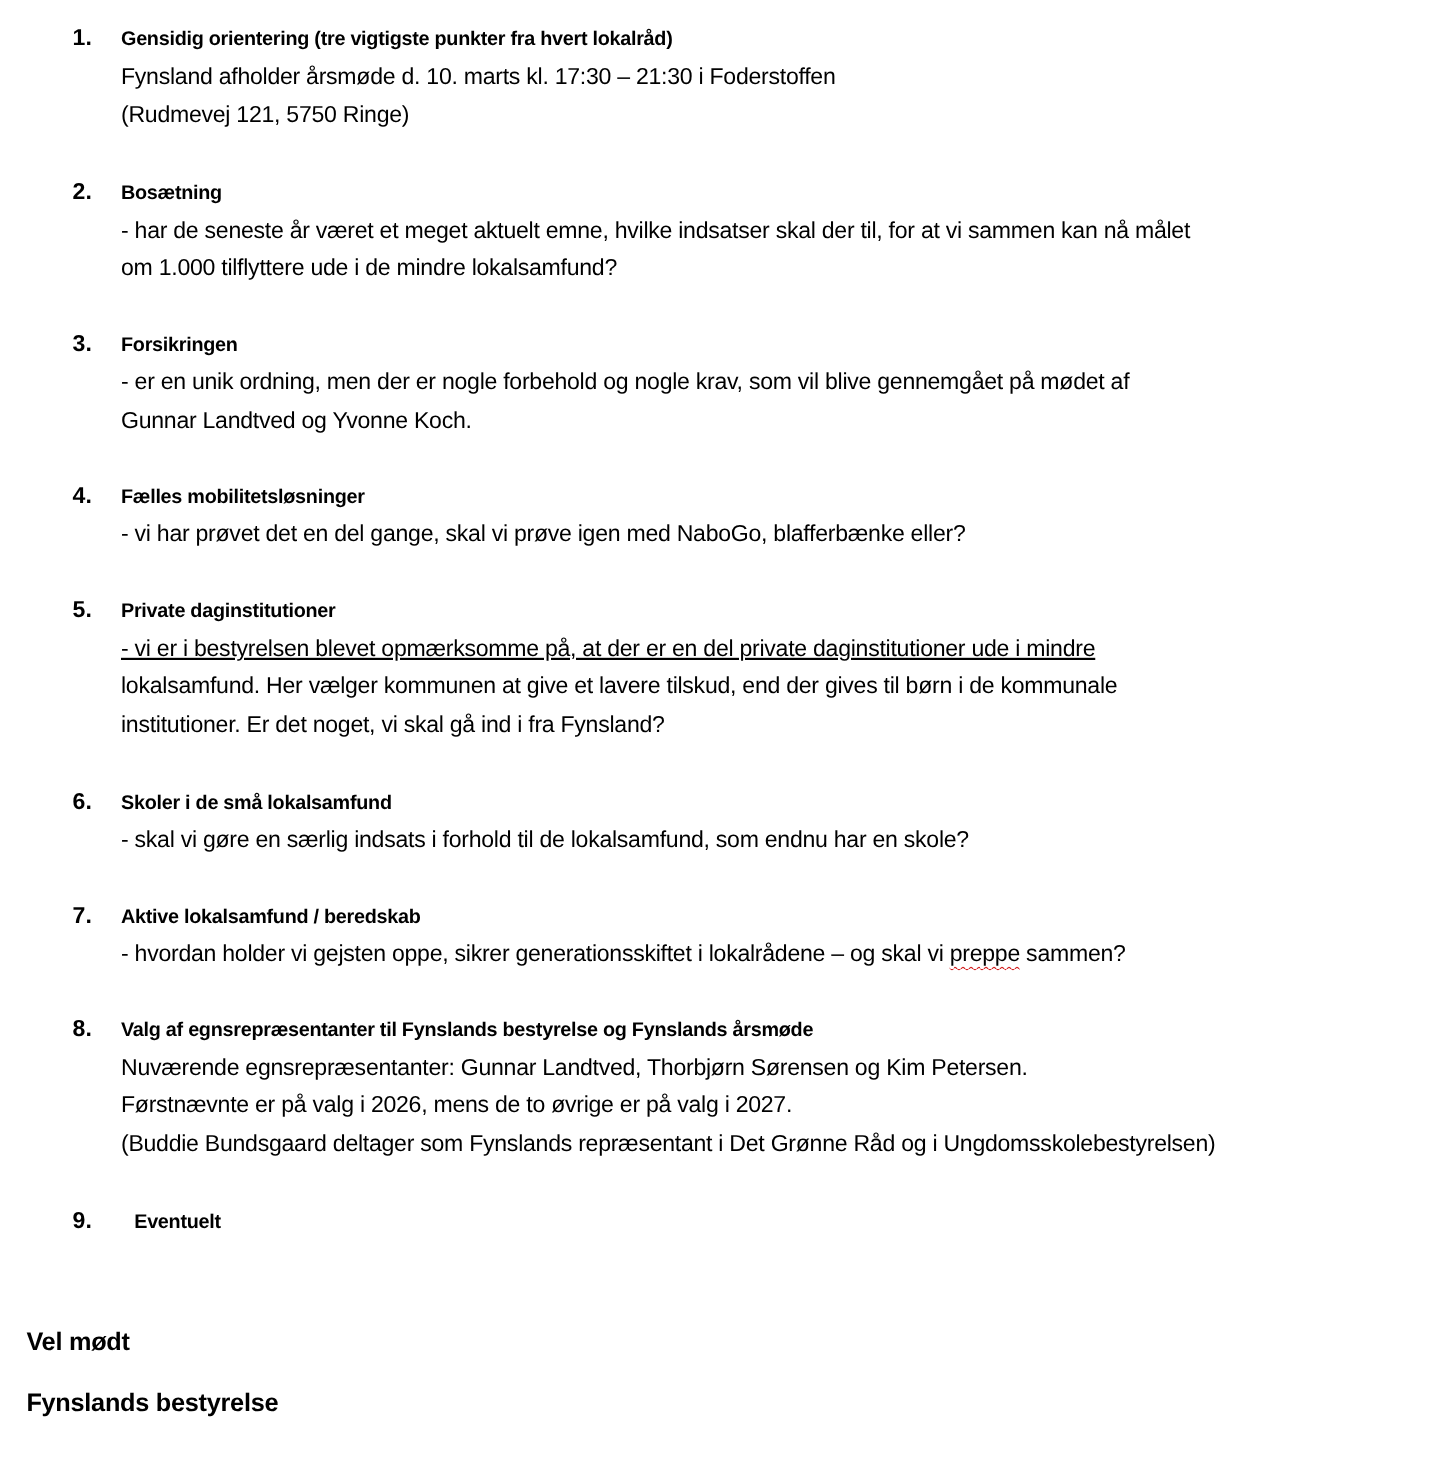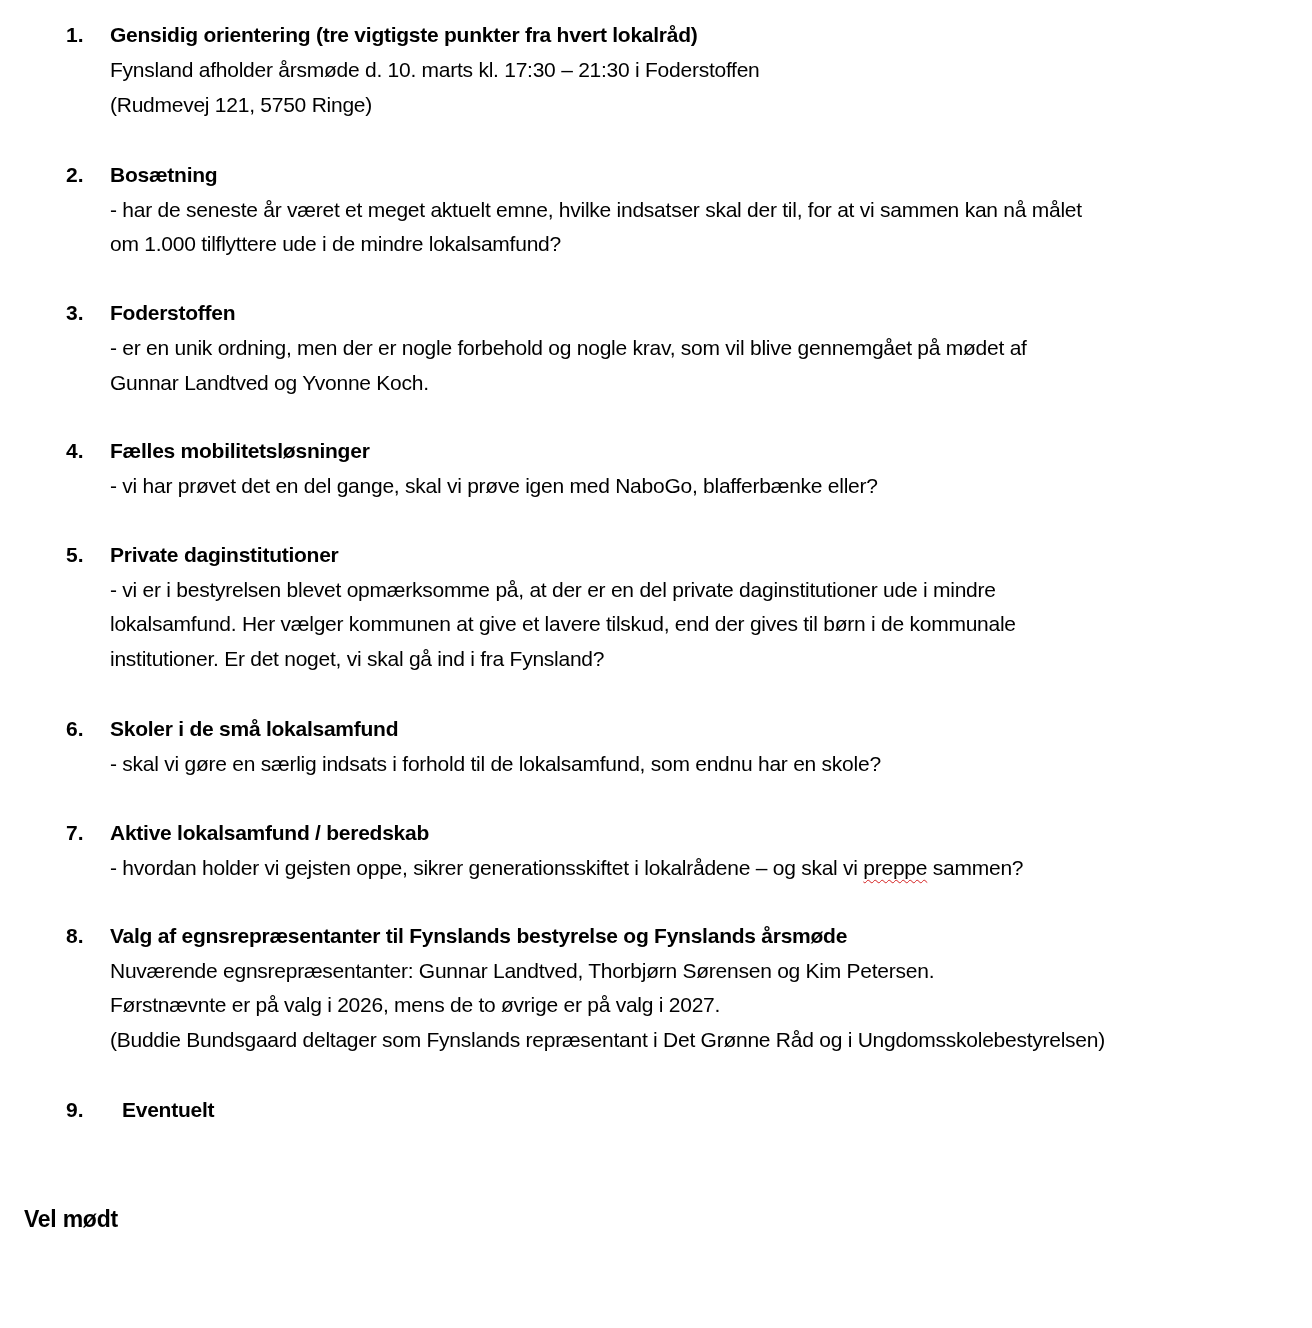--- a/index.html
+++ b/index.html
@@ -31,21 +31,21 @@
       position: absolute;
       left: 66px;
       font-weight: bold;
       font-size: 21px;
       line-height: 34px;
     }
     .title {
       position: absolute;
       left: 110px;
       font-weight: bold;
-      font-size: 21px;
+      font-size: 18px;
       line-height: 34px;
       white-space: nowrap;
       letter-spacing: -0.25px;
     }
     .body-line {
       position: absolute;
       left: 110px;
       font-size: 21px;
       line-height: 34px;
       white-space: nowrap;
@@ -88,35 +88,35 @@
 
   <div class="item" style="top:158px;">
     <span class="num" style="top:0;">2.</span>
     <span class="title" style="top:0;">Bosætning</span>
     <span class="body-line" style="top:35px;">- har de seneste år været et meget aktuelt emne, hvilke indsatser skal der til, for at vi sammen kan nå målet</span>
     <span class="body-line" style="top:69px;">om 1.000 tilflyttere ude i de mindre lokalsamfund?</span>
   </div>
 
   <div class="item" style="top:296px;">
     <span class="num" style="top:0;">3.</span>
-    <span class="title" style="top:0;">Foderstoffen</span>
+    <span class="title" style="top:0;">Forsikringen</span>
     <span class="body-line" style="top:35px;">- er en unik ordning, men der er nogle forbehold og nogle krav, som vil blive gennemgået på mødet af</span>
     <span class="body-line" style="top:70px;">Gunnar Landtved og Yvonne Koch.</span>
   </div>
 
   <div class="item" style="top:434px;">
     <span class="num" style="top:0;">4.</span>
     <span class="title" style="top:0;">Fælles mobilitetsløsninger</span>
     <span class="body-line" style="top:35px;">- vi har prøvet det en del gange, skal vi prøve igen med NaboGo, blafferbænke eller?</span>
   </div>
 
   <div class="item" style="top:538px;">
     <span class="num" style="top:0;">5.</span>
     <span class="title" style="top:0;">Private daginstitutioner</span>
-    <span class="body-line" style="top:35px;">- vi er i bestyrelsen blevet opmærksomme på, at der er en del private daginstitutioner ude i mindre</span>
+    <span class="body-line" style="top:35px;text-decoration:underline;">- vi er i bestyrelsen blevet opmærksomme på, at der er en del private daginstitutioner ude i mindre</span>
     <span class="body-line" style="top:69px;">lokalsamfund. Her vælger kommunen at give et lavere tilskud, end der gives til børn i de kommunale</span>
     <span class="body-line" style="top:104px;">institutioner. Er det noget, vi skal gå ind i fra Fynsland?</span>
   </div>
 
   <div class="item" style="top:712px;">
     <span class="num" style="top:0;">6.</span>
     <span class="title" style="top:0;">Skoler i de små lokalsamfund</span>
     <span class="body-line" style="top:35px;">- skal vi gøre en særlig indsats i forhold til de lokalsamfund, som endnu har en skole?</span>
   </div>
 
@@ -133,14 +133,15 @@
     <span class="body-line" style="top:69px;">Førstnævnte er på valg i 2026, mens de to øvrige er på valg i 2027.</span>
     <span class="body-line" style="top:104px;">(Buddie Bundsgaard deltager som Fynslands repræsentant i Det Grønne Råd og i Ungdomsskolebestyrelsen)</span>
   </div>
 
   <div class="item" style="top:1093px;">
     <span class="num" style="top:0;">9.</span>
     <span class="title" style="top:0;margin-left:12px;">Eventuelt</span>
   </div>
 
   <span class="closing" style="top:1202px;">Vel mødt</span>
+  <span class="closing" style="top:1258px;">Fynslands bestyrelse</span>
 
 </div>
 
 </body></html>

